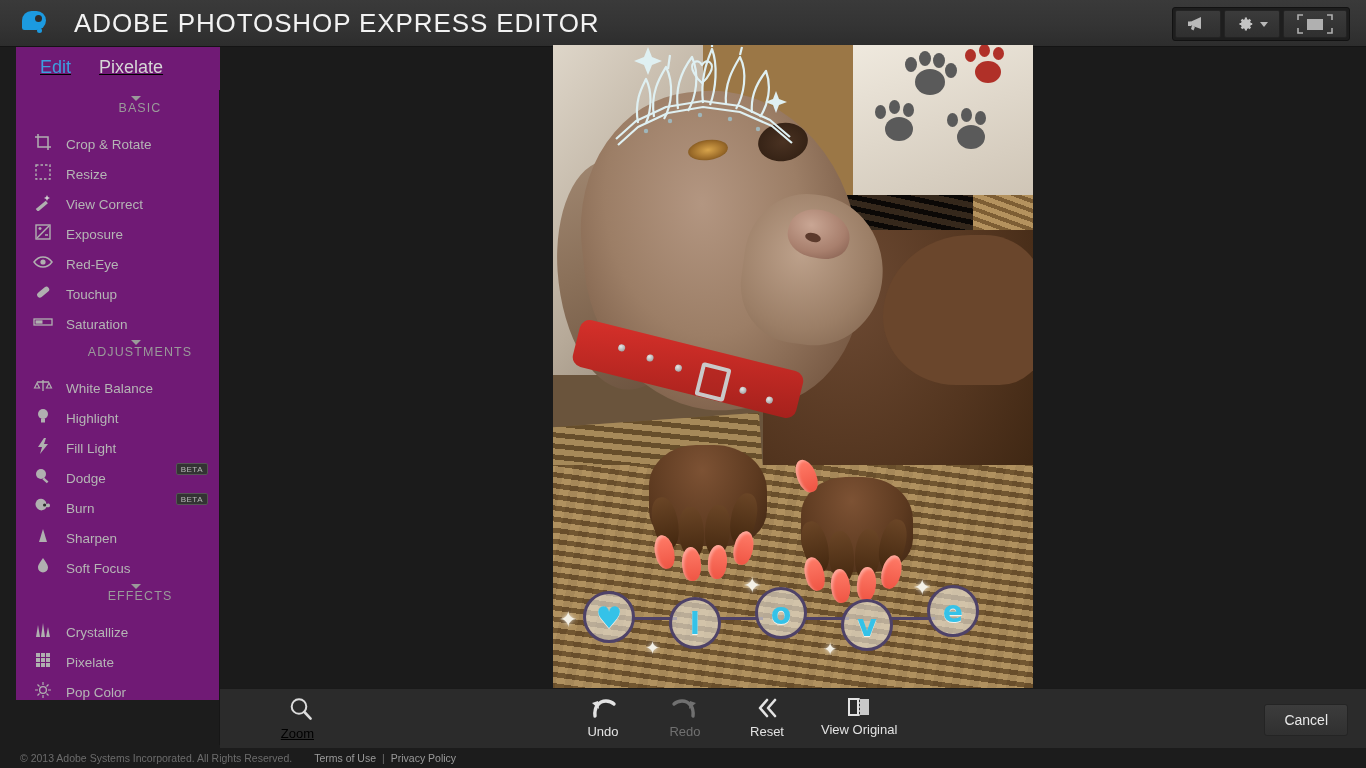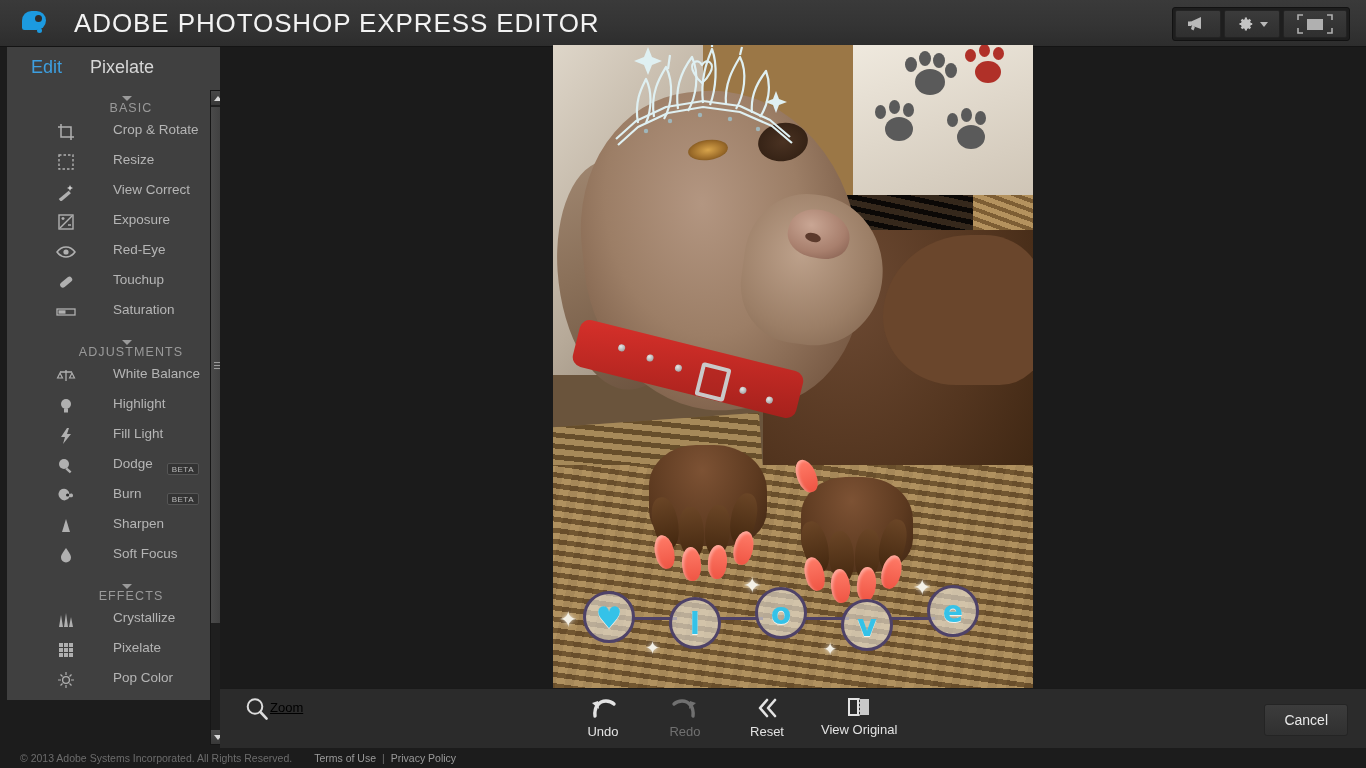--- a/index.html
+++ b/index.html
@@ -52,22 +52,23 @@
     padding: 0 11px; cursor: pointer;
   }
   .htool svg { display:block; }
   .caret-dn {
     width:0;height:0;border-left:4px solid transparent;border-right:4px solid transparent;
     border-top:5px solid #b9b9b9; margin-left:6px;
   }
 
   
   #sidebar {
-    position: absolute; left: 7px; top: 47px; width: 220px; height: 653px;
-    background: #404040;
+    position: absolute; left: 16px; top: 47px; width: 220px; height: 653px;
+    background: #701a75;
+    text-decoration: underline;
   }
   #tabs { display: flex; height: 41px; align-items: center; padding-left: 18px; gap: 10px; }
   .tab {
     font-size: 18px; padding: 2px 12px 2px 6px; cursor: pointer;
   }
   .tab.active { color: #3d9fe0; }
   .tab.inactive { color: #d6d6d6; }
 
   #scroll-area {
     position:absolute; left:0; top:41px; width: 220px; height: 612px;
@@ -75,22 +76,22 @@
   }
   .group-header {
     display:flex; align-items:center; height: 26px; margin-top: 8px;
     padding-left: 28px; color: #9a9a9a; font-size: 12.5px; letter-spacing: 1.1px; flex-direction: column;
   }
   .tri {
     width:0;height:0;border-left:5px solid transparent;border-right:5px solid transparent;
     border-top:5px solid #9a9a9a; margin-right: 9px;
   }
   .tool-row {
-    display:flex; align-items:flex-start; height: 30px; padding-left: 48px;
-    color: #b5b5b5; font-size: 13.5px; cursor: pointer; position: relative; gap: 24px;
+    display:flex; align-items:flex-end; height: 30px; padding-left: 16px;
+    color: #b5b5b5; font-size: 13.5px; cursor: pointer; position: relative;
   }
   .tool-ico {
     width: 22px; height: 20px; margin-right: 12px; flex: 0 0 22px;
     display:flex; align-items:center; justify-content:center;
   }
   .beta {
     position:absolute; right: 28px; top: 7px;
     font-size: 8px; letter-spacing: .5px; color: #b9b9b9;
     border: 1px solid #555; background:#333; border-radius:2px; padding: 1px 4px 0 4px;
   }
@@ -229,21 +230,21 @@
     text-shadow:0 0 4px rgba(255,255,255,.8);
   }
 
   
   #bottombar {
     position: absolute; left: 220px; top: 688px; width: 1146px; height: 60px;
     background: #2b2b2b; border-top: 1px solid #1a1a1a;
   }
   #zoom-tool {
     position:absolute; left: 24px; top: 7px; width: 70px;
-    display:flex; align-items:flex-start; cursor:pointer;text-decoration:underline;
+    display:flex; flex-direction:column; align-items:flex-end; cursor:pointer;text-decoration:underline;
   }
   #center-tools {
     position:absolute; left: 355px; top: 7px; display:flex; gap: 26px;
   }
   .ctool {
     display:flex; flex-direction:column; align-items:center; cursor:pointer;
     color:#e3e3e3; min-width: 56px;
   }
   .ctool.disabled { color:#707070; cursor:default; }
   .ctool .lbl, #zoom-tool .lbl { font-size: 13px; margin-top: 4px; }

